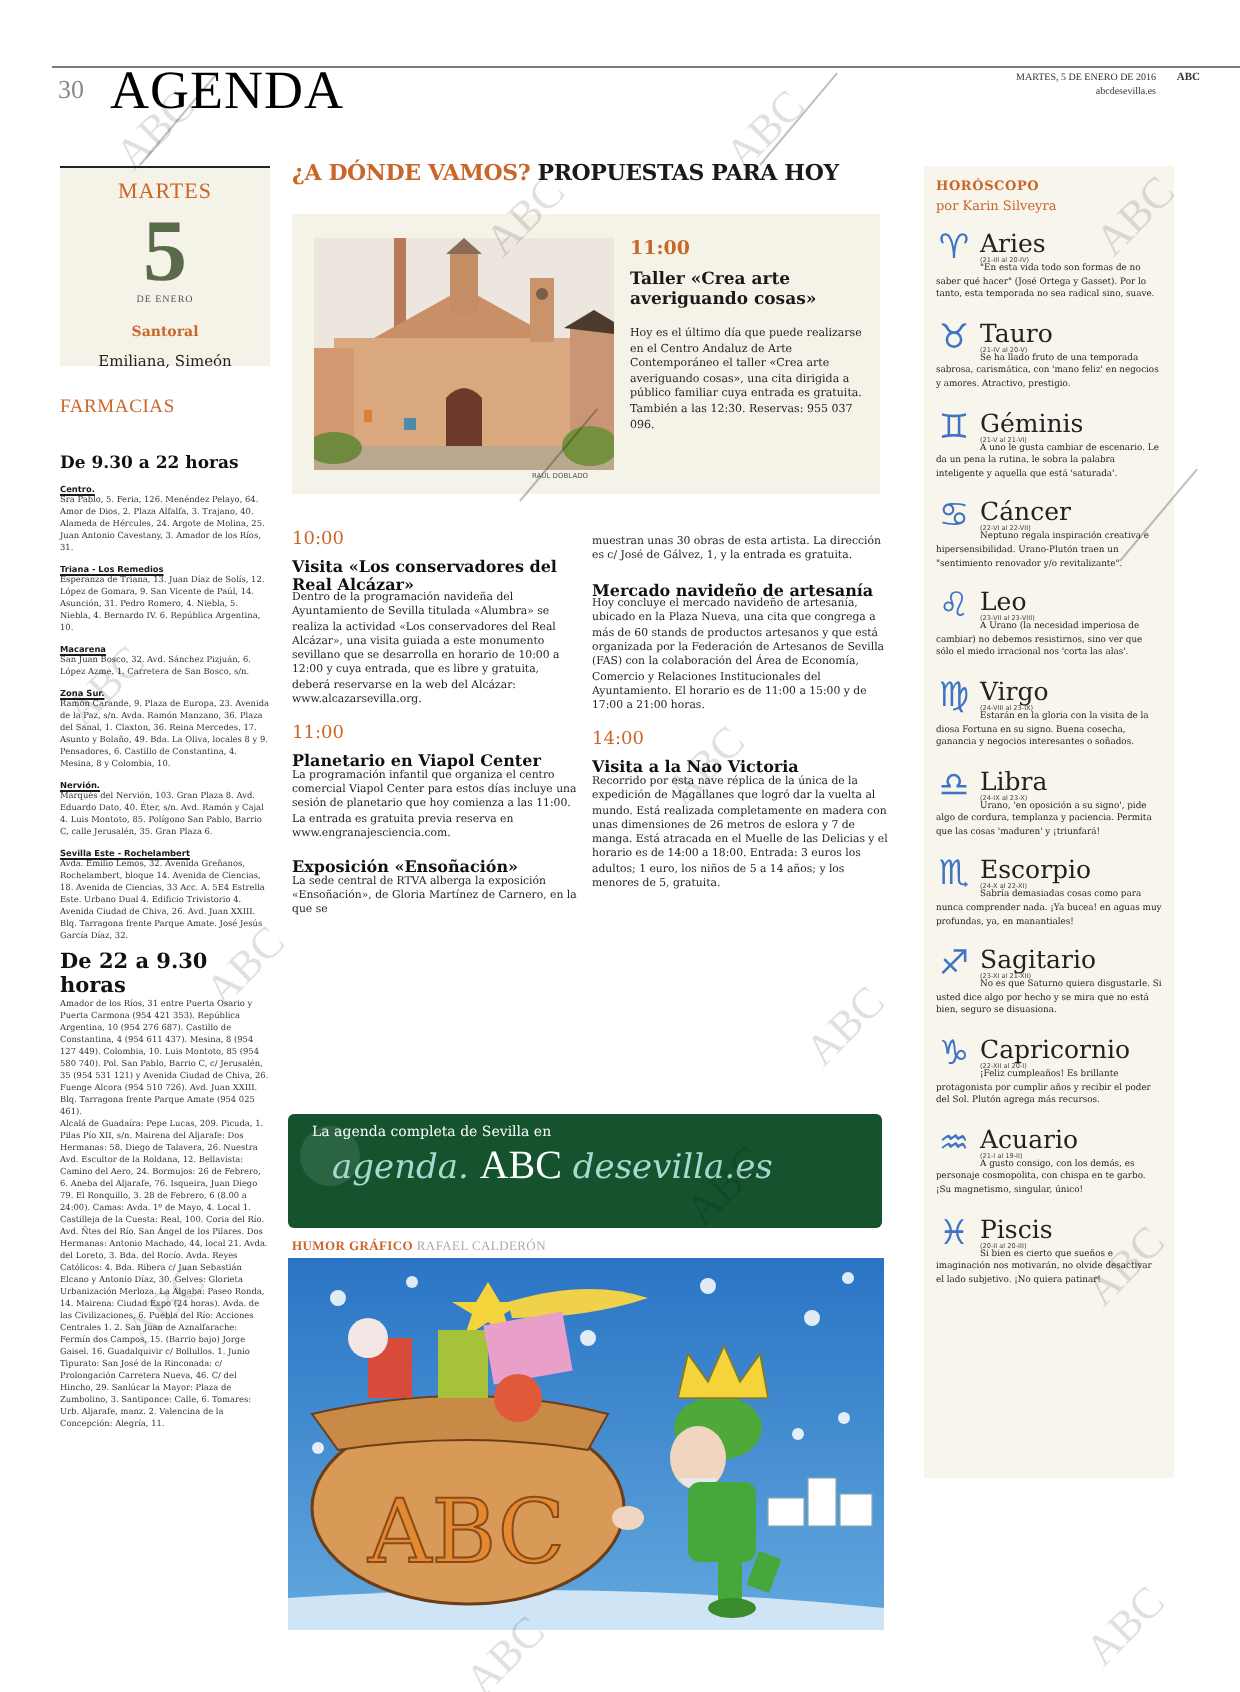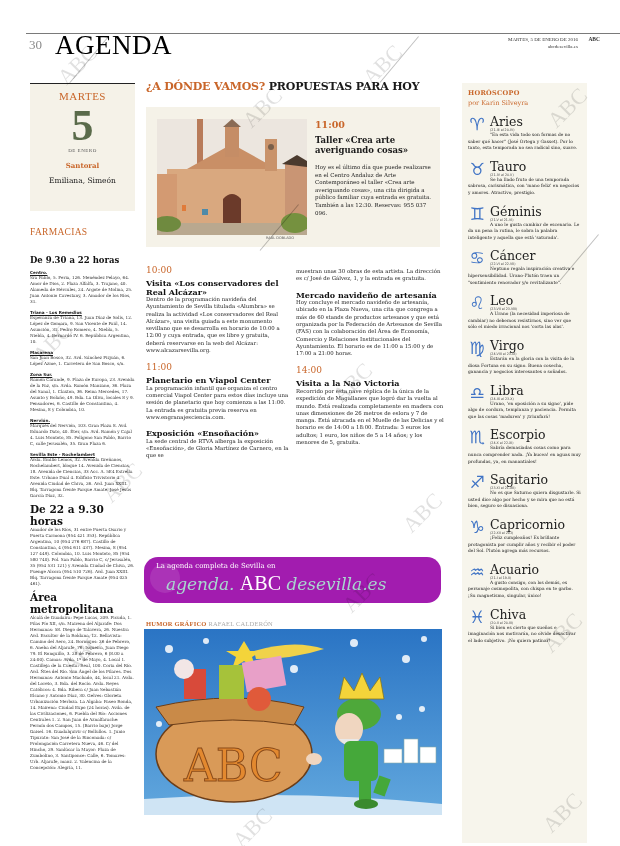--- a/index.html
+++ b/index.html
@@ -8,21 +8,21 @@
 
   .topline { position: absolute; left: 26px; top: 33px; width: 594px; height: 1px; background: #7a7a7a; }
   .pagenum { position: absolute; left: 29px; top: 37px; font-family: "Liberation Serif", serif; font-size: 13px; color: #8a8a8a; }
   .section-title { position: absolute; left: 55px; top: 30px; font-family: "Liberation Serif", serif; font-size: 27px; color: #000000; letter-spacing: 0.5px; }
   .dateline { position: absolute; right: 42px; top: 36px; font-family: "Liberation Serif", serif; font-size: 5px; color: #333; text-align: right; line-height: 7px; }
   .dateline .site { display: block; }
   .abc-mini { position: absolute; right: 20px; top: 36px; font-family: "Liberation Serif", serif; font-size: 5.5px; font-weight: bold; color: #333; }
 
   
   .leftcol { position: absolute; left: 30px; top: 83px; width: 105px; }
-  .datebox { background: #f5f2e8; border-top: 1.5px solid #222; height: 128px; text-align: center; padding-top: 6px; }
+  .datebox { background: #f5f2e8; border-top: 1.5px solid #222; height: 100px; text-align: center; padding-top: 6px; }
   .datebox .dow { font-family: "Liberation Serif", serif; font-size: 11px; color: #c9662a; letter-spacing: 0.5px; }
   .datebox .day { font-family: "Liberation Serif", serif; font-size: 44px; font-weight: bold; color: #5a6b4a; line-height: 44px; margin-top: 2px; }
   .datebox .month { font-family: "Liberation Serif", serif; font-size: 5px; color: #555; margin-top: 0px; letter-spacing: 0.5px; }
   .datebox .santoral-label { font-family: "DejaVu Serif", serif; font-size: 7px; font-weight: bold; color: #c9662a; margin-top: 8px; }
   .datebox .santoral { font-family: "DejaVu Serif", serif; font-size: 7.5px; color: #222; margin-top: 6px; }
 
   .farm-title { font-family: "Liberation Serif", serif; font-size: 9.5px; color: #c9662a; margin-top: 16px; letter-spacing: 0.3px; }
   .farm-sub { font-family: "DejaVu Serif", serif; font-size: 8.5px; font-weight: bold; margin-top: 18px; color: #111; }
   .farm-sub.big { font-size: 10.5px; margin-top: 4px; }
   .farm-zone { font-family: "DejaVu Sans", sans-serif; font-size: 4.2px; font-weight: bold; margin-top: 5px; text-decoration: underline; }
@@ -38,35 +38,35 @@
   .feat-time { position: absolute; left: 169px; top: 12px; font-family: "DejaVu Serif", serif; font-size: 9.5px; font-weight: bold; color: #c9662a; }
   .feat-title { position: absolute; left: 169px; top: 28px; width: 120px; font-family: "DejaVu Serif", serif; font-size: 8.5px; font-weight: bold; line-height: 10px; }
   .feat-body { position: absolute; left: 169px; top: 57px; width: 122px; font-family: "DejaVu Serif", serif; font-size: 5.5px; line-height: 7.6px; color: #222; }
 
   .col2 { position: absolute; left: 146px; top: 265px; width: 144px; }
   .col3 { position: absolute; left: 296px; top: 268px; width: 150px; }
   .ev-time { font-family: "DejaVu Serif", serif; font-size: 9px; font-weight: normal; color: #c9662a; margin-bottom: 4px; }
   .ev-title { font-family: "DejaVu Serif", serif; font-size: 8px; font-weight: bold; line-height: 8.5px; color: #111; }
   .ev-body { font-family: "DejaVu Serif", serif; font-size: 5.4px; line-height: 7.3px; color: #222; margin-bottom: 8px; }
 
-  .promo { position: absolute; left: 144px; top: 557px; width: 297px; height: 46px; background: #a21caf; border-radius: 14px; overflow: hidden; }
+  .promo { position: absolute; left: 144px; top: 557px; width: 297px; height: 57px; background: #14532d; border-radius: 3px; overflow: hidden; }
   .promo .circle { position: absolute; left: 6px; top: 6px; width: 30px; height: 30px; border-radius: 50%; background: rgba(255,255,255,0.1); }
   .promo .line1 { position: absolute; left: 12px; top: 5px; font-family: "DejaVu Serif", serif; font-size: 7px; color: #ffffff; }
   .promo .line2 { position: absolute; left: 22px; top: 15px; font-family: "DejaVu Serif", serif; font-size: 17px; color: #a9d8cf; white-space: nowrap; }
   .promo .line2 .a { font-style: italic; }
   .promo .line2 .b { font-family: "Liberation Serif", serif; font-style: normal; color: #ffffff; font-size: 20px; }
   .promo .line2 .c { font-style: italic; }
 
   .humor-label { position: absolute; left: 146px; top: 620px; font-family: "Liberation Serif", serif; font-size: 6.5px; letter-spacing: 0.2px; }
   .humor-label .h { color: #c9662a; font-weight: bold; }
   .humor-label .n { color: #aaa; }
   .cartoon { position: absolute; left: 144px; top: 629px; width: 298px; height: 186px; overflow: hidden; background: #2b7bc8; }
 
   
-  .horo { position: absolute; left: 462px; top: 83px; width: 125px; height: 760px; background: #f7f5ec; padding: 6px 6px 5px 6px; }
+  .horo { position: absolute; left: 462px; top: 83px; width: 125px; height: 656px; background: #f7f5ec; padding: 6px 6px 5px 6px; }
   .horo-title { font-family: "DejaVu Serif", serif; font-size: 6.5px; font-weight: bold; color: #c9662a; letter-spacing: 0.3px; }
   .horo-author { font-family: "DejaVu Serif", serif; font-size: 6.5px; color: #c9662a; margin-top: 2px; }
   .sign { position: relative; margin-top: 8px; }
   .sign:first-of-type { margin-top: 10px; }
   .sign .glyph { position: absolute; left: 0px; top: 0px; width: 18px; height: 18px; font-family: "DejaVu Sans", sans-serif; font-size: 17px; line-height: 18px; color: #3f73c5; text-align: center; }
   .sign .name { margin-left: 22px; font-family: "DejaVu Serif", serif; font-size: 12.5px; line-height: 13px; color: #222; }
   .sign .dates { margin-left: 22px; font-family: "DejaVu Sans", sans-serif; font-size: 3.3px; color: #444; line-height: 4px; }
   .sign .text { font-family: "DejaVu Serif", serif; font-size: 4.4px; line-height: 6.6px; color: #222; text-indent: 22px; }
 
   .watermark { position: absolute; font-family: "Liberation Serif", serif; font-size: 22px; color: rgba(0,0,0,0.12); transform: rotate(-45deg); pointer-events: none; }
@@ -105,21 +105,20 @@
   <div class="farm-zone">Zona Sur.</div>
   <div class="farm-text">Ramón Carande, 9. Plaza de Europa, 23. Avenida de la Paz, s/n. Avda. Ramón Manzano, 36. Plaza del Sanal, 1. Claxton, 36. Reina Mercedes, 17. Asunto y Bolaño, 49. Bda. La Oliva, locales 8 y 9. Pensadores, 6. Castillo de Constantina, 4. Mesina, 8 y Colombia, 10.</div>
   <div class="farm-zone">Nervión.</div>
   <div class="farm-text">Marqués del Nervión, 103. Gran Plaza 8. Avd. Eduardo Dato, 40. Éter, s/n. Avd. Ramón y Cajal 4. Luis Montoto, 85. Polígono San Pablo, Barrio C, calle Jerusalén, 35. Gran Plaza 6.</div>
   <div class="farm-zone">Sevilla Este - Rochelambert</div>
   <div class="farm-text">Avda. Emilio Lemos, 32. Avenida Greñanos, Rochelambert, bloque 14. Avenida de Ciencias, 18. Avenida de Ciencias, 33 Acc. A. 5E4 Estrella Este. Urbano Dual 4. Edificio Trivistorio 4. Avenida Ciudad de Chiva, 26. Avd. Juan XXIII. Blq. Tarragona frente Parque Amate. José Jesús García Díaz, 32.</div>
 
   <div class="farm-sub big">De 22 a 9.30 horas</div>
   <div class="farm-text">Amador de los Ríos, 31 entre Puerta Osario y Puerta Carmona (954 421 353). República Argentina, 10 (954 276 687). Castillo de Constantina, 4 (954 611 437). Mesina, 8 (954 127 449). Colombia, 10. Luis Montoto, 85 (954 580 740). Pol. San Pablo, Barrio C, c/ Jerusalén, 35 (954 531 121) y Avenida Ciudad de Chiva, 26. Fuenge Alcora (954 510 726). Avd. Juan XXIII. Blq. Tarragona frente Parque Amate (954 025 461).</div>
 
-  <div class="farm-sub big">Área metropolitana</div>
   <div class="farm-text">Alcalá de Guadaíra: Pepe Lucas, 209. Picuda, 1. Pilas Pío XII, s/n. Mairena del Aljarafe: Dos Hermanas: 58. Diego de Talavera, 26. Nuestra Avd. Escultor de la Roldana, 12. Bellavista: Camino del Aero, 24. Bormujos: 26 de Febrero, 6. Aneba del Aljarafe, 76. Isqueira, Juan Diego 79. El Ronquillo, 3. 28 de Febrero, 6 (8.00 a 24:00). Camas: Avda. 1º de Mayo, 4. Local 1. Castilleja de la Cuesta: Real, 100. Coria del Río. Avd. Ñtes del Río. San Ángel de los Pilares. Dos Hermanas: Antonio Machado, 44, local 21. Avda. del Loreto, 3. Bda. del Rocío. Avda. Reyes Católicos: 4. Bda. Ribera c/ Juan Sebastián Elcano y Antonio Díaz, 30. Gelves: Glorieta Urbanización Merloza. La Algaba: Paseo Ronda, 14. Mairena: Ciudad Expo (24 horas). Avda. de las Civilizaciones, 6. Puebla del Río: Acciones Centrales 1. 2. San Juan de Aznalfarache: Fermín dos Campos, 15. (Barrio bajo) Jorge Gaisel. 16. Guadalquivir c/ Bollullos. 1. Junio Tipurato: San José de la Rinconada: c/ Prolongación Carretera Nueva, 46. C/ del Hincho, 29. Sanlúcar la Mayor: Plaza de Zumbolino, 3. Santiponce: Calle, 6. Tomares: Urb. Aljarafe, manz. 2. Valencina de la Concepción: Alegría, 11.</div>
 </div>
 
 <div class="midhead">
   <span class="q">¿A DÓNDE VAMOS?</span>
   <span class="p">PROPUESTAS PARA HOY</span>
 </div>
 
 <div class="featbox">
   <div class="photo">
@@ -300,21 +299,21 @@
     <div class="text">¡Feliz cumpleaños! Es brillante protagonista por cumplir años y recibir el poder del Sol. Plutón agrega más recursos.</div>
   </div>
   <div class="sign">
     <div class="glyph">♒</div>
     <div class="name">Acuario</div>
     <div class="dates">(21-I al 19-II)</div>
     <div class="text">A gusto consigo, con los demás, es personaje cosmopolita, con chispa en te garbo. ¡Su magnetismo, singular, único!</div>
   </div>
   <div class="sign">
     <div class="glyph">♓</div>
-    <div class="name">Chiva</div>
+    <div class="name">Piscis</div>
     <div class="dates">(20-II al 20-III)</div>
     <div class="text">Si bien es cierto que sueños e imaginación nos motivarán, no olvide desactivar el lado subjetivo. ¡No quiera patinar!</div>
   </div>
 </div>
 
 <div class="watermark" style="left:55px;top:52px;">ABC</div>
 <div class="watermark" style="left:360px;top:52px;">ABC</div>
 <div class="watermark" style="left:240px;top:95px;">ABC</div>
 <div class="watermark" style="left:545px;top:95px;">ABC</div>
 <div class="watermark" style="left:30px;top:330px;">ABC</div>

